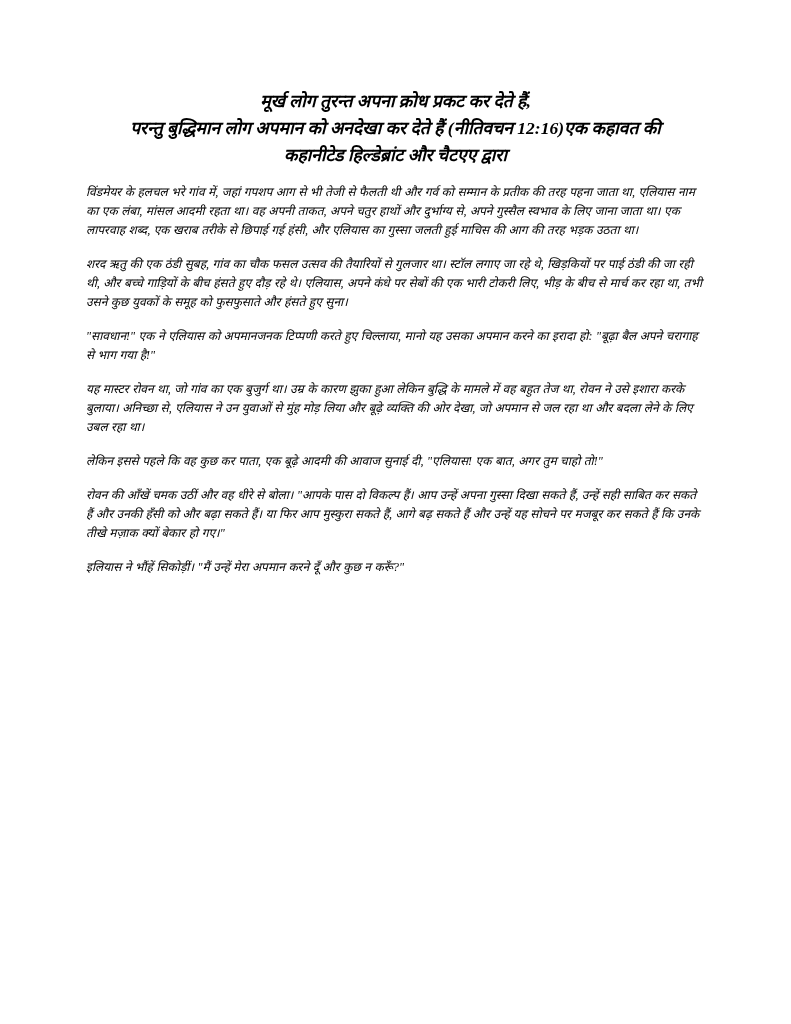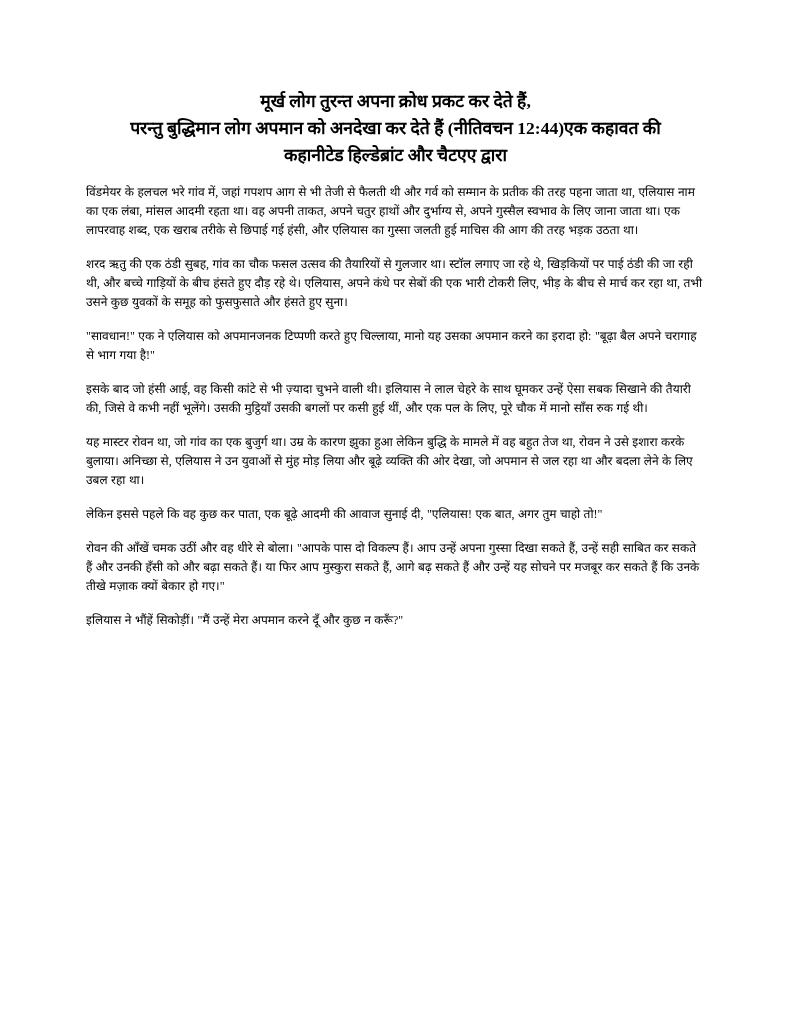--- a/index.html
+++ b/index.html
@@ -11,20 +11,21 @@
     position: relative;
     width: 791px;
     height: 1024px;
     margin: 0 auto;
     background: #ffffff;
     box-sizing: border-box;
     padding: 88px 86px 40px 86px;
     font-family: "Liberation Serif", "DejaVu Serif", serif;
     color: #000000;
     overflow: hidden;
+    font-style: italic;
   }
   .doc-title {
     text-align: center;
     font-weight: bold;
     font-size: 17.5px;
     line-height: 1.55;
     margin: 0 18px 14px 18px;
   }
   .doc-title .title-line {
     display: block;
@@ -36,27 +37,26 @@
     text-align: left;
     word-spacing: 0.5px;
   }
 </style>
 </head>
 <body>
 
 <div class="page">
   <h1 class="doc-title">
     <span class="title-line">मूर्ख लोग तुरन्त अपना क्रोध प्रकट कर देते हैं,</span>
-    <span class="title-line">परन्तु बुद्धिमान लोग अपमान को अनदेखा कर देते हैं (नीतिवचन 12:44)एक कहावत की</span>
+    <span class="title-line">परन्तु बुद्धिमान लोग अपमान को अनदेखा कर देते हैं (नीतिवचन 12:16)एक कहावत की</span>
     <span class="title-line">कहानीटेड हिल्डेब्रांट और चैटएए द्वारा</span>
   </h1>
 
   <div class="doc-body">
     <p>विंडमेयर के हलचल भरे गांव में, जहां गपशप आग से भी तेजी से फैलती थी और गर्व को सम्मान के प्रतीक की तरह पहना जाता था, एलियास नाम का एक लंबा, मांसल आदमी रहता था। वह अपनी ताकत, अपने चतुर हाथों और दुर्भाग्य से, अपने गुस्सैल स्वभाव के लिए जाना जाता था। एक लापरवाह शब्द, एक खराब तरीके से छिपाई गई हंसी, और एलियास का गुस्सा जलती हुई माचिस की आग की तरह भड़क उठता था।</p>
     <p>शरद ऋतु की एक ठंडी सुबह, गांव का चौक फसल उत्सव की तैयारियों से गुलजार था। स्टॉल लगाए जा रहे थे, खिड़कियों पर पाई ठंडी की जा रही थी, और बच्चे गाड़ियों के बीच हंसते हुए दौड़ रहे थे। एलियास, अपने कंधे पर सेबों की एक भारी टोकरी लिए, भीड़ के बीच से मार्च कर रहा था, तभी उसने कुछ युवकों के समूह को फुसफुसाते और हंसते हुए सुना।</p>
     <p>"सावधान!" एक ने एलियास को अपमानजनक टिप्पणी करते हुए चिल्लाया, मानो यह उसका अपमान करने का इरादा हो: "बूढ़ा बैल अपने चरागाह से भाग गया है!"</p>
-    <p>इसके बाद जो हंसी आई, वह किसी कांटे से भी ज़्यादा चुभने वाली थी। इलियास ने लाल चेहरे के साथ घूमकर उन्हें ऐसा सबक सिखाने की तैयारी की, जिसे वे कभी नहीं भूलेंगे। उसकी मुट्ठियाँ उसकी बगलों पर कसी हुई थीं, और एक पल के लिए, पूरे चौक में मानो साँस रुक गई थी।</p>
     <p>यह मास्टर रोवन था, जो गांव का एक बुजुर्ग था। उम्र के कारण झुका हुआ लेकिन बुद्धि के मामले में वह बहुत तेज था, रोवन ने उसे इशारा करके बुलाया। अनिच्छा से, एलियास ने उन युवाओं से मुंह मोड़ लिया और बूढ़े व्यक्ति की ओर देखा, जो अपमान से जल रहा था और बदला लेने के लिए उबल रहा था।</p>
     <p>लेकिन इससे पहले कि वह कुछ कर पाता, एक बूढ़े आदमी की आवाज सुनाई दी, "एलियास! एक बात, अगर तुम चाहो तो!"</p>
     <p>रोवन की आँखें चमक उठीं और वह धीरे से बोला। "आपके पास दो विकल्प हैं। आप उन्हें अपना गुस्सा दिखा सकते हैं, उन्हें सही साबित कर सकते हैं और उनकी हँसी को और बढ़ा सकते हैं। या फिर आप मुस्कुरा सकते हैं, आगे बढ़ सकते हैं और उन्हें यह सोचने पर मजबूर कर सकते हैं कि उनके तीखे मज़ाक क्यों बेकार हो गए।"</p>
     <p>इलियास ने भौंहें सिकोड़ीं। "मैं उन्हें मेरा अपमान करने दूँ और कुछ न करूँ?"</p>
   </div>
 </div>
 
 </body></html>

